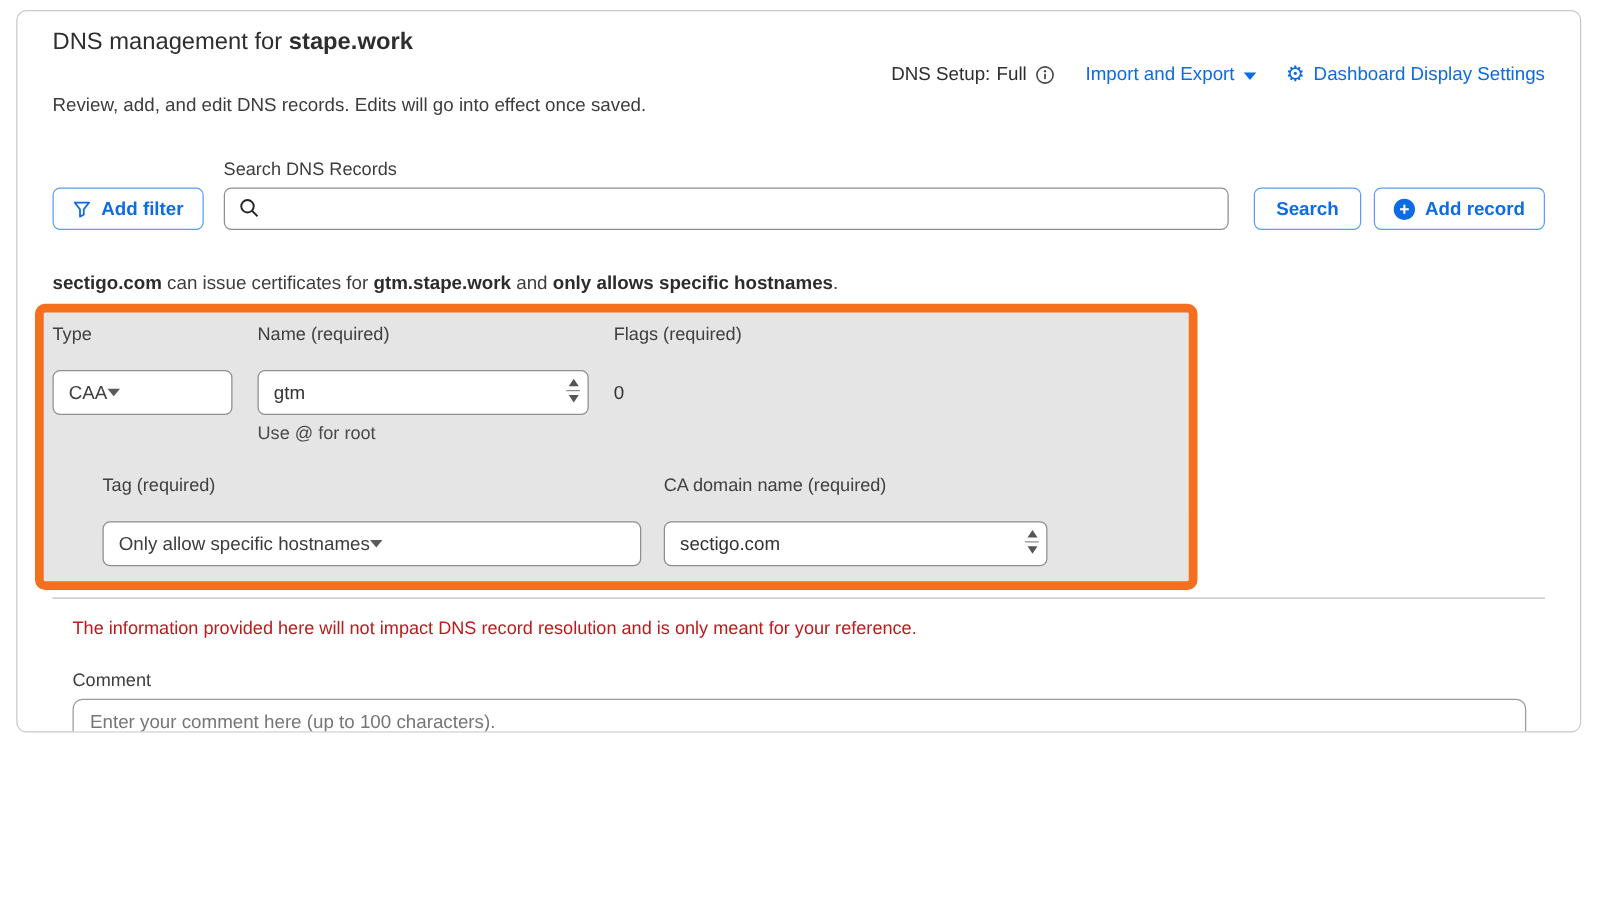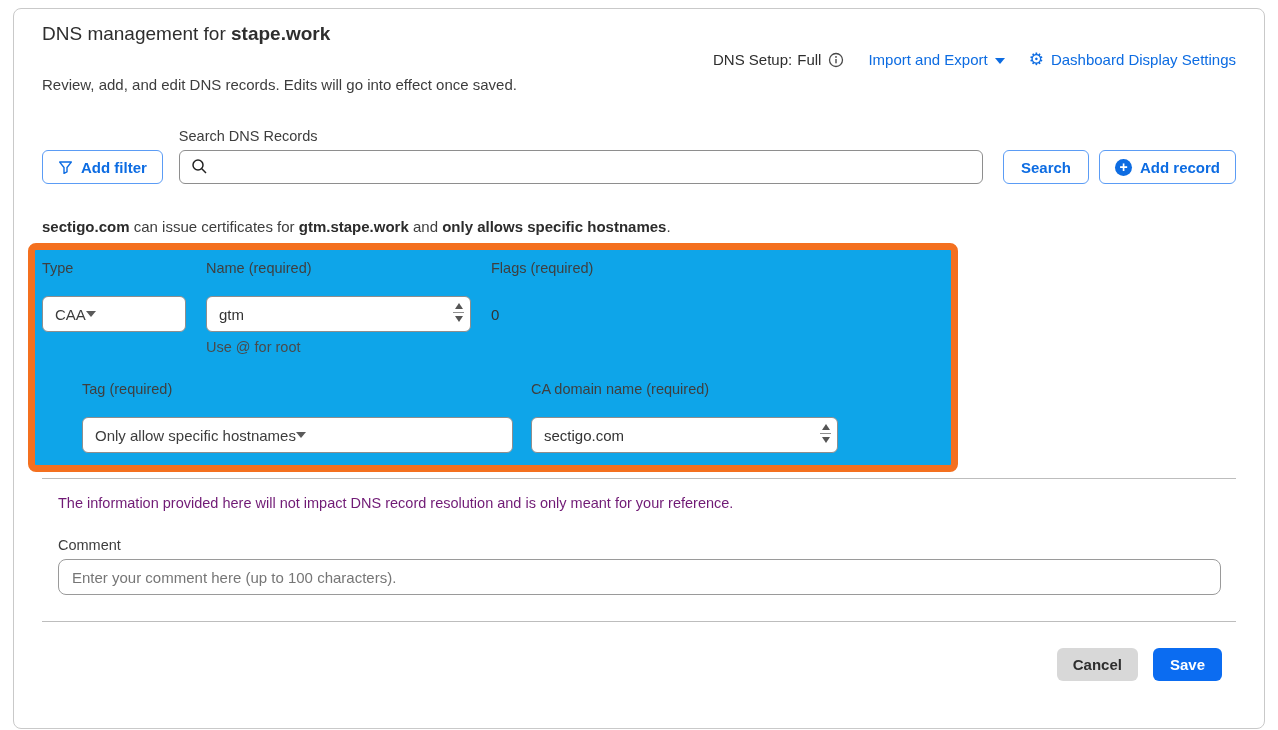--- a/index.html
+++ b/index.html
@@ -1,18 +1,18 @@
 <!DOCTYPE html>
 <html><head>
 <meta charset="utf-8">
 <style>
   * { box-sizing: border-box; margin: 0; padding: 0; }
   html, body { width: 1278px; height: 730px; overflow: hidden; background: #fff;
     font-family: "Liberation Sans", "DejaVu Sans", sans-serif; color: #3d3d3d; }
-  .card { position: absolute; left: 13px; top: 8px; width: 1252px; height: 721px;
+  .card { position: absolute; left: 13px; top: 8px; width: 1252px; height: 578px;
     border: 1px solid #c9c9c9; border-radius: 8px; background: #fff; overflow: hidden;
     padding: 14px 28px 0 28px; }
 
   
   .header-row { display: flex; justify-content: space-between; align-items: flex-start; }
   .page-title { font-size: 19px; color: #2e2e2e; font-weight: 400; }
   .page-title b { font-weight: 700; }
   .page-subtitle { margin-top: 26px; font-size: 15px; line-height: 27px; color: #3d3d3d; max-width: 480px; }
   .header-right { display: flex; align-items: center; gap: 24px; margin-top: 28px; white-space: nowrap; }
   .dns-setup { font-size: 15px; color: #2e2e2e; display: flex; align-items: center; gap: 5px; }
@@ -38,21 +38,21 @@
   .plus-circle { width: 17px; height: 17px; border-radius: 50%; background: #0d6ce2; color: #fff;
     font-size: 14px; font-weight: 700; display: inline-flex; align-items: center; justify-content: center;
     line-height: 1; padding-bottom: 1px; }
 
   
   .notice { margin-top: 34px; font-size: 15px; color: #3d3d3d; }
   .notice b { color: #2c2c2c; }
 
   
   .form-box { margin-top: 8px; margin-left: -14px; width: 930px; border: 7px solid #f4701f;
-    border-radius: 8px; padding: 10px 8px 12px 7px; background: #0ea5e9; }
+    border-radius: 8px; padding: 10px 8px 12px 7px; background: #e5e5e5; }
   .form-row { display: flex; }
   .form-row + .form-row { margin-top: 26px; margin-left: 40px; }
   .field-label { font-size: 14.5px; color: #3f3f3f; }
   .control { margin-top: 20px; }
   .select { height: 36px; border: 1px solid #8e8e8e; border-radius: 6px; display: flex;
     align-items: center; justify-content: flex-start; padding: 0 12px; font-size: 15px;
     color: #3d3d3d; cursor: pointer; background: #fff; }
   .select .sel-caret { width: 0; height: 0; border-left: 5px solid transparent;
     border-right: 5px solid transparent; border-top: 6px solid #5a5a5a; }
   .num-wrap { position: relative; }
@@ -75,21 +75,21 @@
   .col-cadomain { width: 307px; }
 
   .divider { border: none; border-top: 1px solid #bdbdbd; margin-top: 6px; }
 
   
   .attrs { padding-left: 16px; margin-top: 16px; }
   .attrs-head { display: flex; align-items: center; gap: 11px; }
   .attrs-title { font-size: 18.5px; color: #333; font-weight: 400; }
   .doc-badge { background: #eceafb; color: #4949ad; border-radius: 12px; padding: 4px 11px;
     font-size: 12.5px; display: inline-flex; align-items: center; gap: 6px; cursor: pointer; }
-  .attrs-desc { margin-top: 9px; font-size: 14.5px; color: #701a75; }
+  .attrs-desc { margin-top: 9px; font-size: 14.5px; color: #b91c1c; }
   .comment-label { margin-top: 26px; font-size: 14.5px; color: #3d3d3d; }
   .comment-input { margin-top: 6px; width: calc(100% - 15px); height: 36px; border: 1px solid #9a9a9a;
     border-radius: 8px; padding: 0 13px; font-size: 15px; font-family: inherit; color: #333; outline: none; }
   .comment-input::placeholder, .search-wrap input::placeholder { color: #767676; }
 
   .divider2 { border: none; border-top: 1px solid #bdbdbd; margin-top: 26px; }
 
   
   .footer { display: flex; justify-content: flex-end; gap: 15px; margin-top: 26px; padding-right: 14px; }
   .btn-cancel { height: 33px; padding: 0 16px; border: none; border-radius: 6px; background: #d8d8d8;

